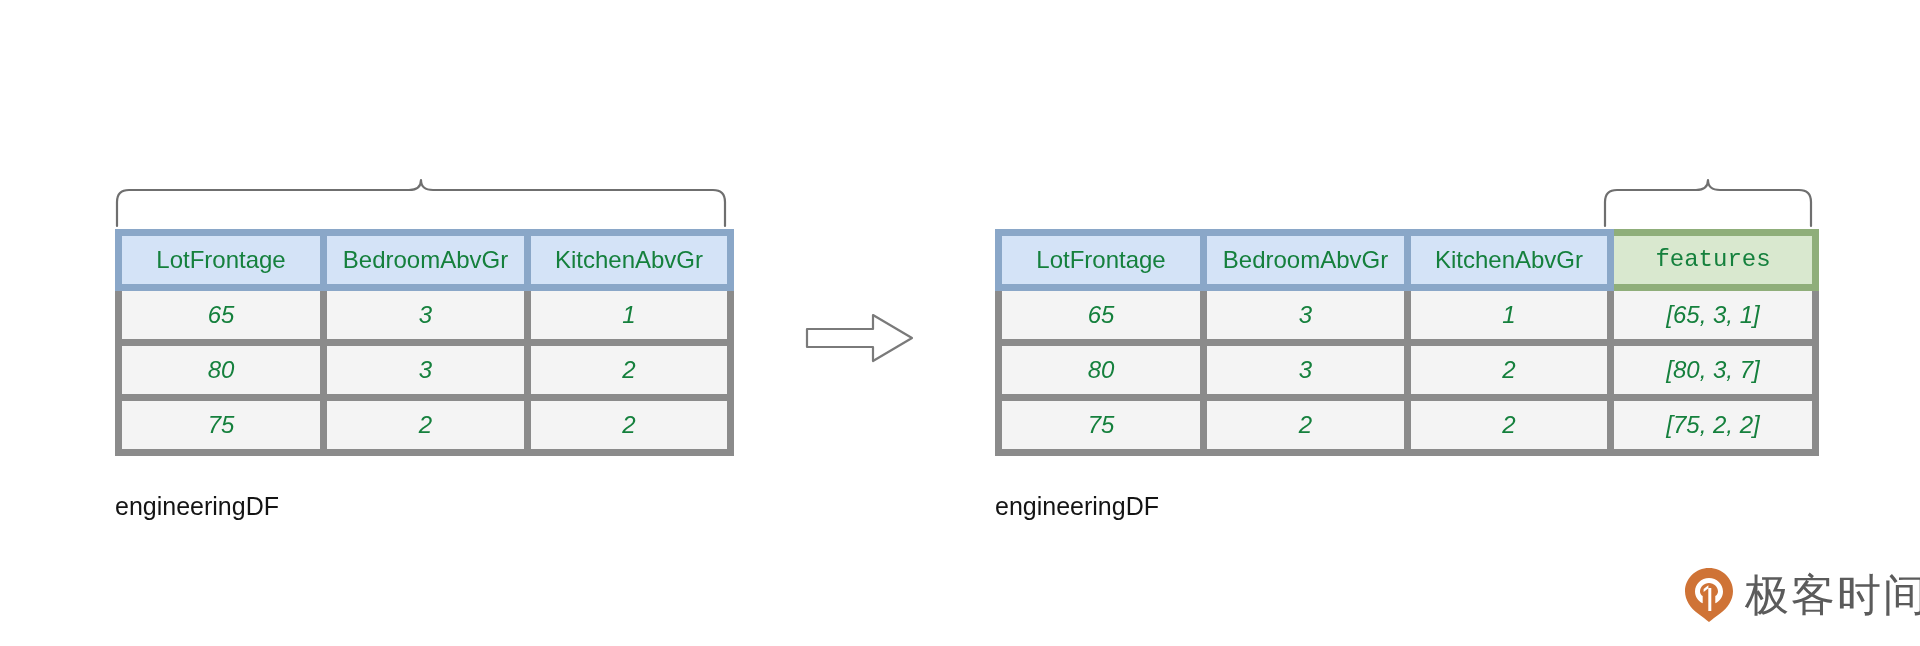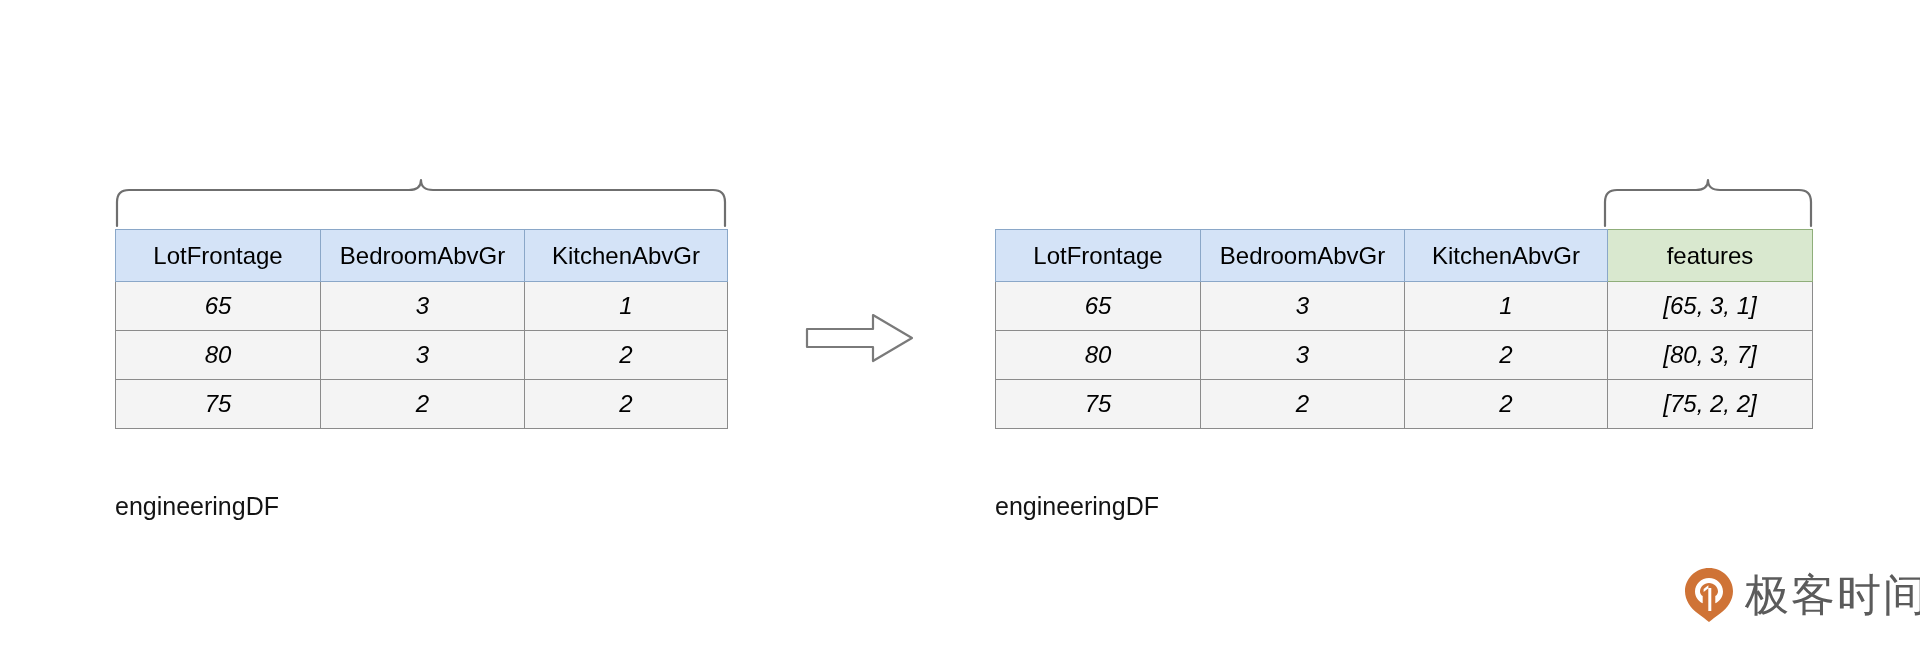--- a/index.html
+++ b/index.html
@@ -36,42 +36,43 @@
 
   
   .df-table {
     position: absolute;
     border-collapse: collapse;
     table-layout: fixed;
     background: #f4f4f4;
   }
   .df-table th,
   .df-table td {
-    border: 1px solid #d946ef;
+    border: 7px solid #d946ef;
     text-align: center;
     vertical-align: middle;
     font-weight: normal;
     font-size: 24px;
     line-height: 1;
-    color: #000000;
+    color: #15803d;
     padding: 12px;
     height: 41px;
     box-sizing: border-box;
   }
   .df-table thead th {
     height: 52px;
     border-color: #8aa7c8;
     font-size: 24px;
   }
   .df-table thead th.col-blue {
     background: #d4e3f7;
   }
   .df-table thead th.col-green {
     background: #d9e8cf;
     border-color: #8fae7a;
+    font-family: Liberation Mono, monospace;
   }
   .df-table tbody td {
     background: #f4f4f4;
     border-color: #8b8b8b;
     font-style: italic;
   }
 
   
   .df-caption {
     position: absolute;

